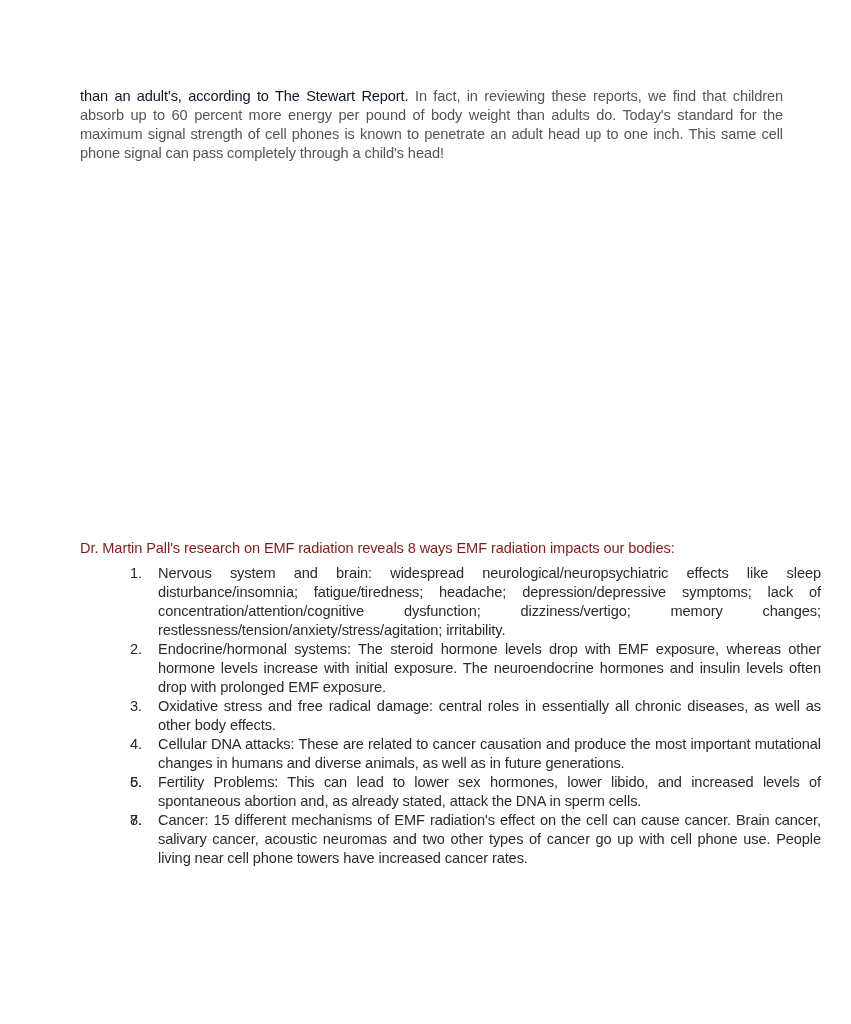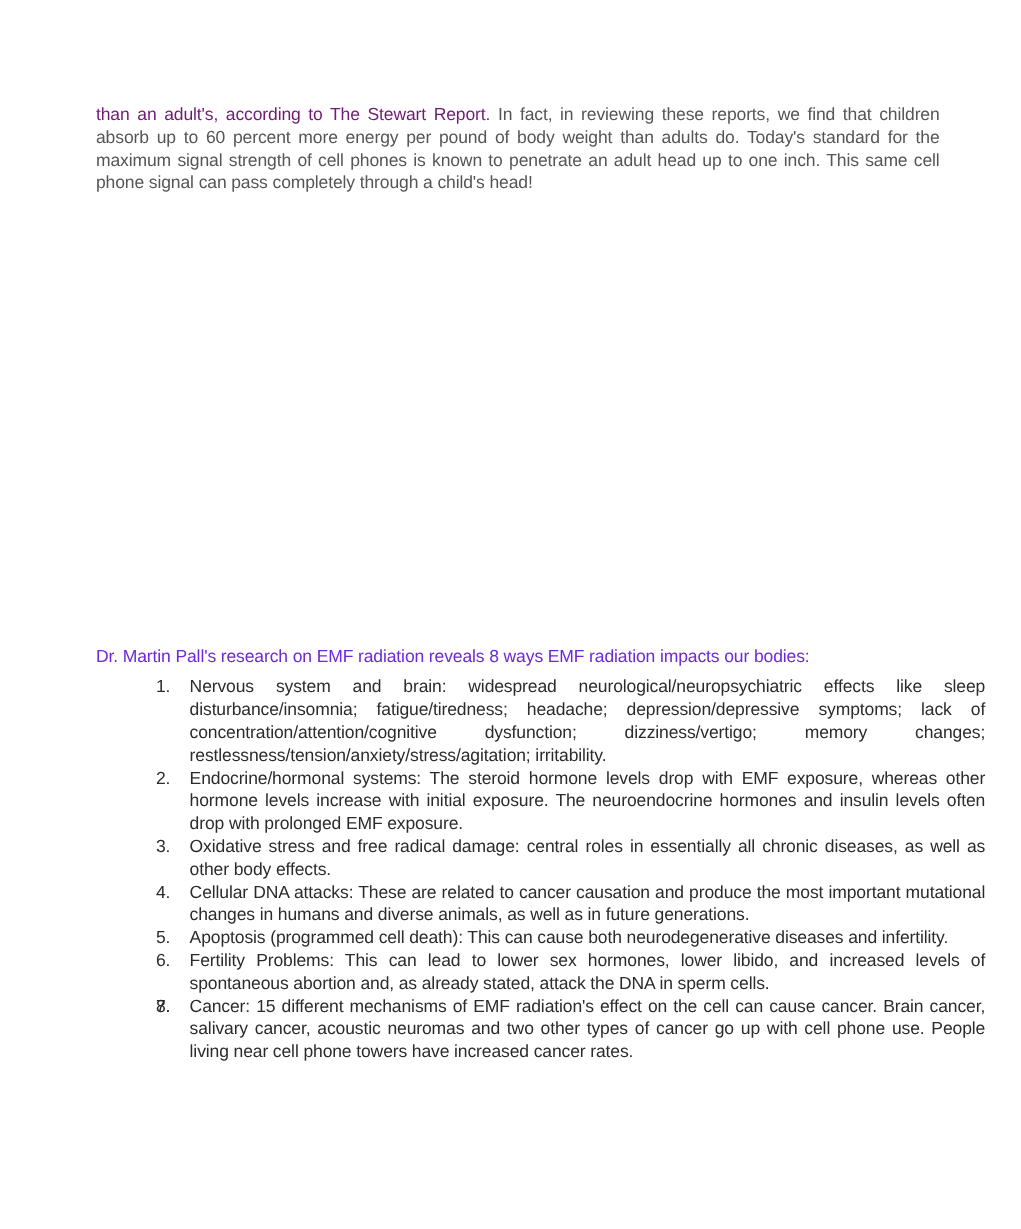--- a/index.html
+++ b/index.html
@@ -8,26 +8,26 @@
     font-family: "Liberation Sans", sans-serif;
     position: relative;
   }
   .page { position: absolute; left: 0; top: 0; width: 851px; height: 1024px; }
   .para {
     position: absolute; left: 80px; width: 703px;
     font-size: 14.6px; line-height: 19px; color: #555555;
     text-align: justify; letter-spacing: -0.1px;
   }
   .para b, .para .strong { color: #333333; font-weight: bold; }
-  .dark { color: #701a75; }
+  .dark { color: #0f172a; }
   #p1 { top: 87px; }
   #p2 { top: 184px; }
   #intro {
     position: absolute; left: 80px; top: 539px; width: 710px;
-    font-size: 14.6px; line-height: 19px; color: #6d28d9; letter-spacing: -0.1px;
+    font-size: 14.6px; line-height: 19px; color: #7f1d1d; letter-spacing: -0.1px;
   }
   ol.effects {
     position: absolute; left: 120px; top: 564px; width: 663px;
     margin: 0; padding: 0 0 0 38px; list-style: none;
     font-size: 14.6px; line-height: 19px; color: #2b2b2b; letter-spacing: -0.1px;
   }
   ol.effects li { position: relative; text-align: justify; }
   ol.effects li .num { position: absolute; left: -28px; top: 0; }
 </style>
 </head>
@@ -38,19 +38,19 @@
   <p class="para" id="p1" style="margin:0;"><span class="dark">than an adult's, according to The Stewart Report.</span><span> In fact, in reviewing these reports, we find that children absorb up to 60 percent more energy per pound of body weight than adults do. Today's standard for the maximum signal strength of cell phones is known to penetrate an adult head up to one inch. This same cell phone signal can pass completely through a child's head!</span></p>
 
 
   <div id="intro">Dr. Martin Pall's research on EMF radiation reveals 8 ways EMF radiation impacts our bodies:</div>
 
   <ol class="effects">
     <li><span class="num">1.</span><span>Nervous system and brain: widespread neurological/neuropsychiatric effects like sleep disturbance/insomnia; fatigue/tiredness; headache; depression/depressive symptoms; lack of concentration/attention/cognitive dysfunction; dizziness/vertigo; memory changes; restlessness/tension/anxiety/stress/agitation; irritability.</span></li>
     <li><span class="num">2.</span><span>Endocrine/hormonal systems: The steroid hormone levels drop with EMF exposure, whereas other hormone levels increase with initial exposure. The neuroendocrine hormones and insulin levels often drop with prolonged EMF exposure.</span></li>
     <li><span class="num">3.</span><span>Oxidative stress and free radical damage: central roles in essentially all chronic diseases, as well as other body effects.</span></li>
     <li><span class="num">4.</span><span>Cellular DNA attacks: These are related to cancer causation and produce the most important mutational changes in humans and diverse animals, as well as in future generations.</span></li>
-    <li><span class="num">5.</span><span>Apoptosis (programmed cell death): This can cause both neurodegenerative diseases and infertility.</span></li>
+    <li><span class="num">5.</span></li>
     <li><span class="num">6.</span><span>Fertility Problems: This can lead to lower sex hormones, lower libido, and increased levels of spontaneous abortion and, as already stated, attack the DNA in sperm cells.</span></li>
     <li><span class="num">7.</span></li>
     <li><span class="num">8.</span><span>Cancer: 15 different mechanisms of EMF radiation's effect on the cell can cause cancer. Brain cancer, salivary cancer, acoustic neuromas and two other types of cancer go up with cell phone use. People living near cell phone towers have increased cancer rates.</span></li>
   </ol>
 
 </div>
 
 </body></html>

